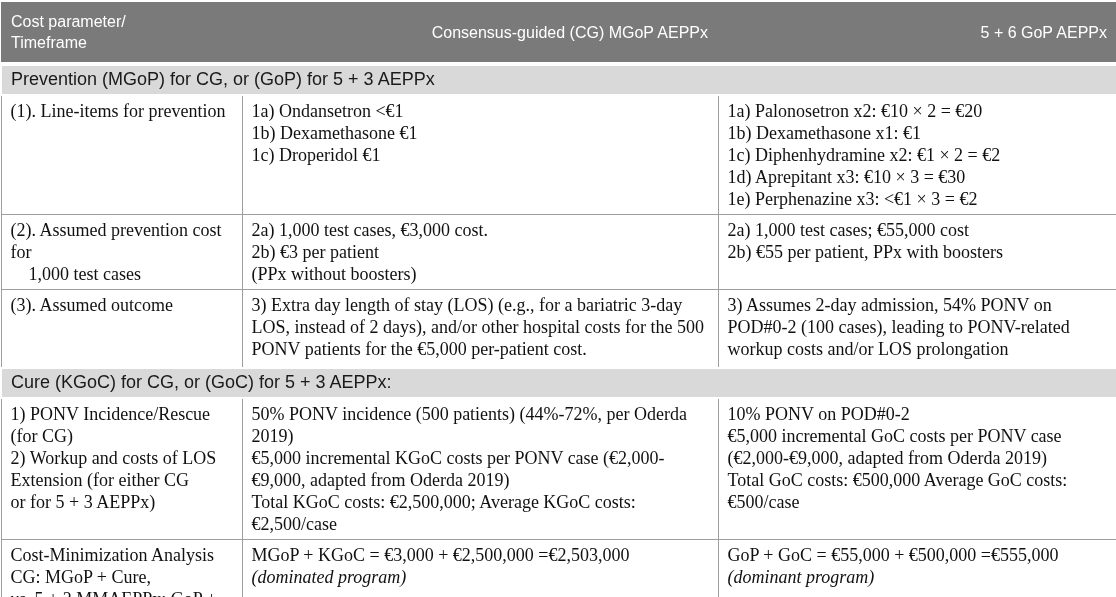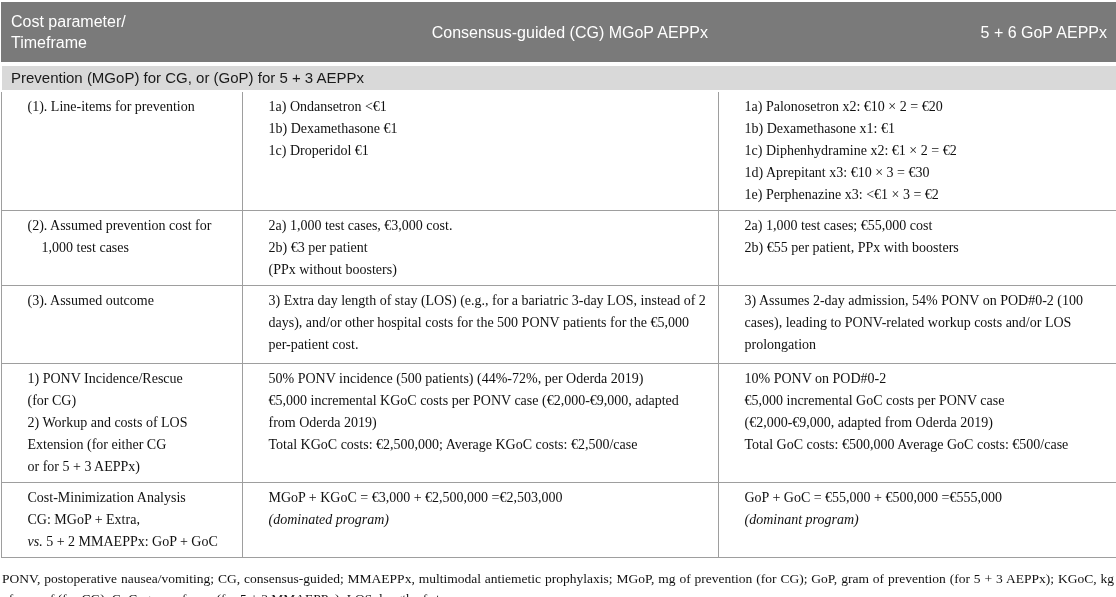--- a/index.html
+++ b/index.html
@@ -35,35 +35,35 @@
     box-sizing:border-box;
   }
   tr.head{height:62px;}
   th.h1{text-align:left;}
   th.h2,th.h3{text-align:right;border-left:2px solid #949494;}
   th .pre{white-space:pre-line;}
   
   td.section{
     background:var(--section-bg);
     font-family:"Liberation Sans", sans-serif;
-    font-size:15px;
+    font-size:18px;
     color:#1a1a1a;
     padding:3px 9px 4px 9px;
     border:2px solid #ffffff;
     box-sizing:border-box;
     vertical-align:middle;
   }
   tr.sec{height:27px;}
   
   tbody td.cell{
     border:1px solid var(--border);
     vertical-align:top;
-    font-size:14px;
+    font-size:18px;
     line-height:22px;
-    padding:4px 9px 4px 26px;
+    padding:4px 9px 4px 9px;
     box-sizing:border-box;
   }
   .pre{white-space:pre-line;}
   tr.r1{height:108px;}
   tr.r2{height:65px;}
   tr.r3{height:78px;font-family:Liberation Serif, serif;}
   tr.r4{height:107px;margin-left:7px;}
   tr.r5{height:63px;}
   .block{display:block;}
   i{}
@@ -116,38 +116,41 @@
 2b) €3 per patient
 (PPx without boosters)</span></td>
         <td class="cell"><span class="pre">2a) 1,000 test cases; €55,000 cost
 2b) €55 per patient, PPx with boosters</span></td>
       </tr>
       <tr class="r3">
         <td class="cell"><span class="pre">(3). Assumed outcome</span></td>
         <td class="cell"><span class="pre">3) Extra day length of stay (LOS) (e.g., for a bariatric 3-day LOS, instead of 2 days), and/or other hospital costs for the 500 PONV patients for the €5,000 per-patient cost.</span></td>
         <td class="cell"><span class="pre">3) Assumes 2-day admission, 54% PONV on POD#0-2 (100 cases), leading to PONV-related workup costs and/or LOS prolongation</span></td>
       </tr>
+      <tr class="sec">
+        <td class="section" colspan="3"><span>Cure (KGoC) for CG, or (GoC) for 5 + 3 AEPPx:</span></td>
+      </tr>
       <tr class="r4">
         <td class="cell"><span class="pre">1) PONV Incidence/Rescue
 (for CG)
 2) Workup and costs of LOS
 Extension (for either CG
 or for 5 + 3 AEPPx)</span></td>
         <td class="cell"><span class="pre">50% PONV incidence (500 patients) (44%-72%, per Oderda 2019)
 €5,000 incremental KGoC costs per PONV case (€2,000-€9,000, adapted from Oderda 2019)
 Total KGoC costs: €2,500,000; Average KGoC costs: €2,500/case</span></td>
         <td class="cell"><span class="pre">10% PONV on POD#0-2
 €5,000 incremental GoC costs per PONV case
 (€2,000-€9,000, adapted from Oderda 2019)
 Total GoC costs: €500,000 Average GoC costs: €500/case</span></td>
       </tr>
       <tr class="r5">
         <td class="cell">
           <span class="block">Cost-Minimization Analysis</span>
-          <span class="block">CG: MGoP + Extra,</span>
+          <span class="block">CG: MGoP + Cure,</span>
           <span class="block"><i>vs.</i><span> 5 + 2 MMAEPPx: GoP + GoC</span></span>
         </td>
         <td class="cell">
           <span class="block">MGoP + KGoC = €3,000 + €2,500,000 =€2,503,000</span>
           <i class="block">(dominated program)</i>
         </td>
         <td class="cell">
           <span class="block">GoP + GoC = €55,000 + €500,000 =€555,000</span>
           <i class="block">(dominant program)</i>
         </td>

